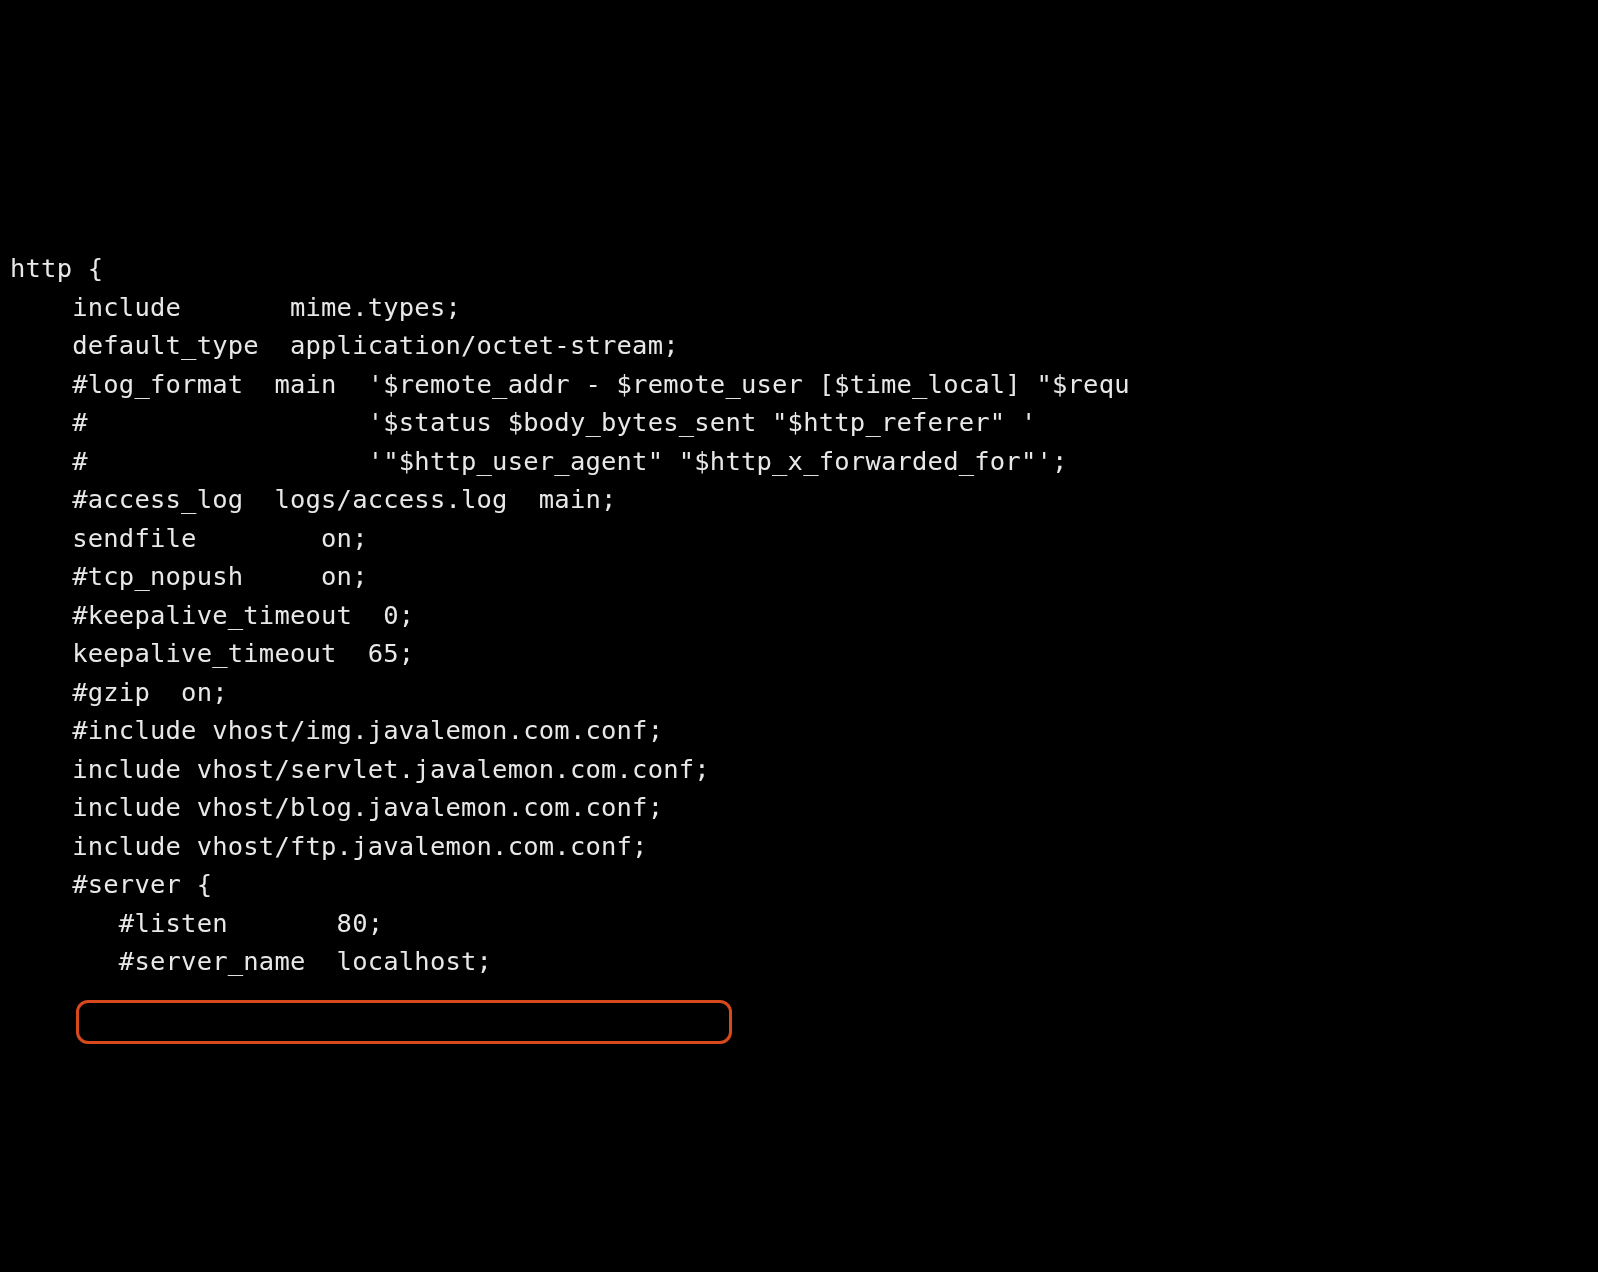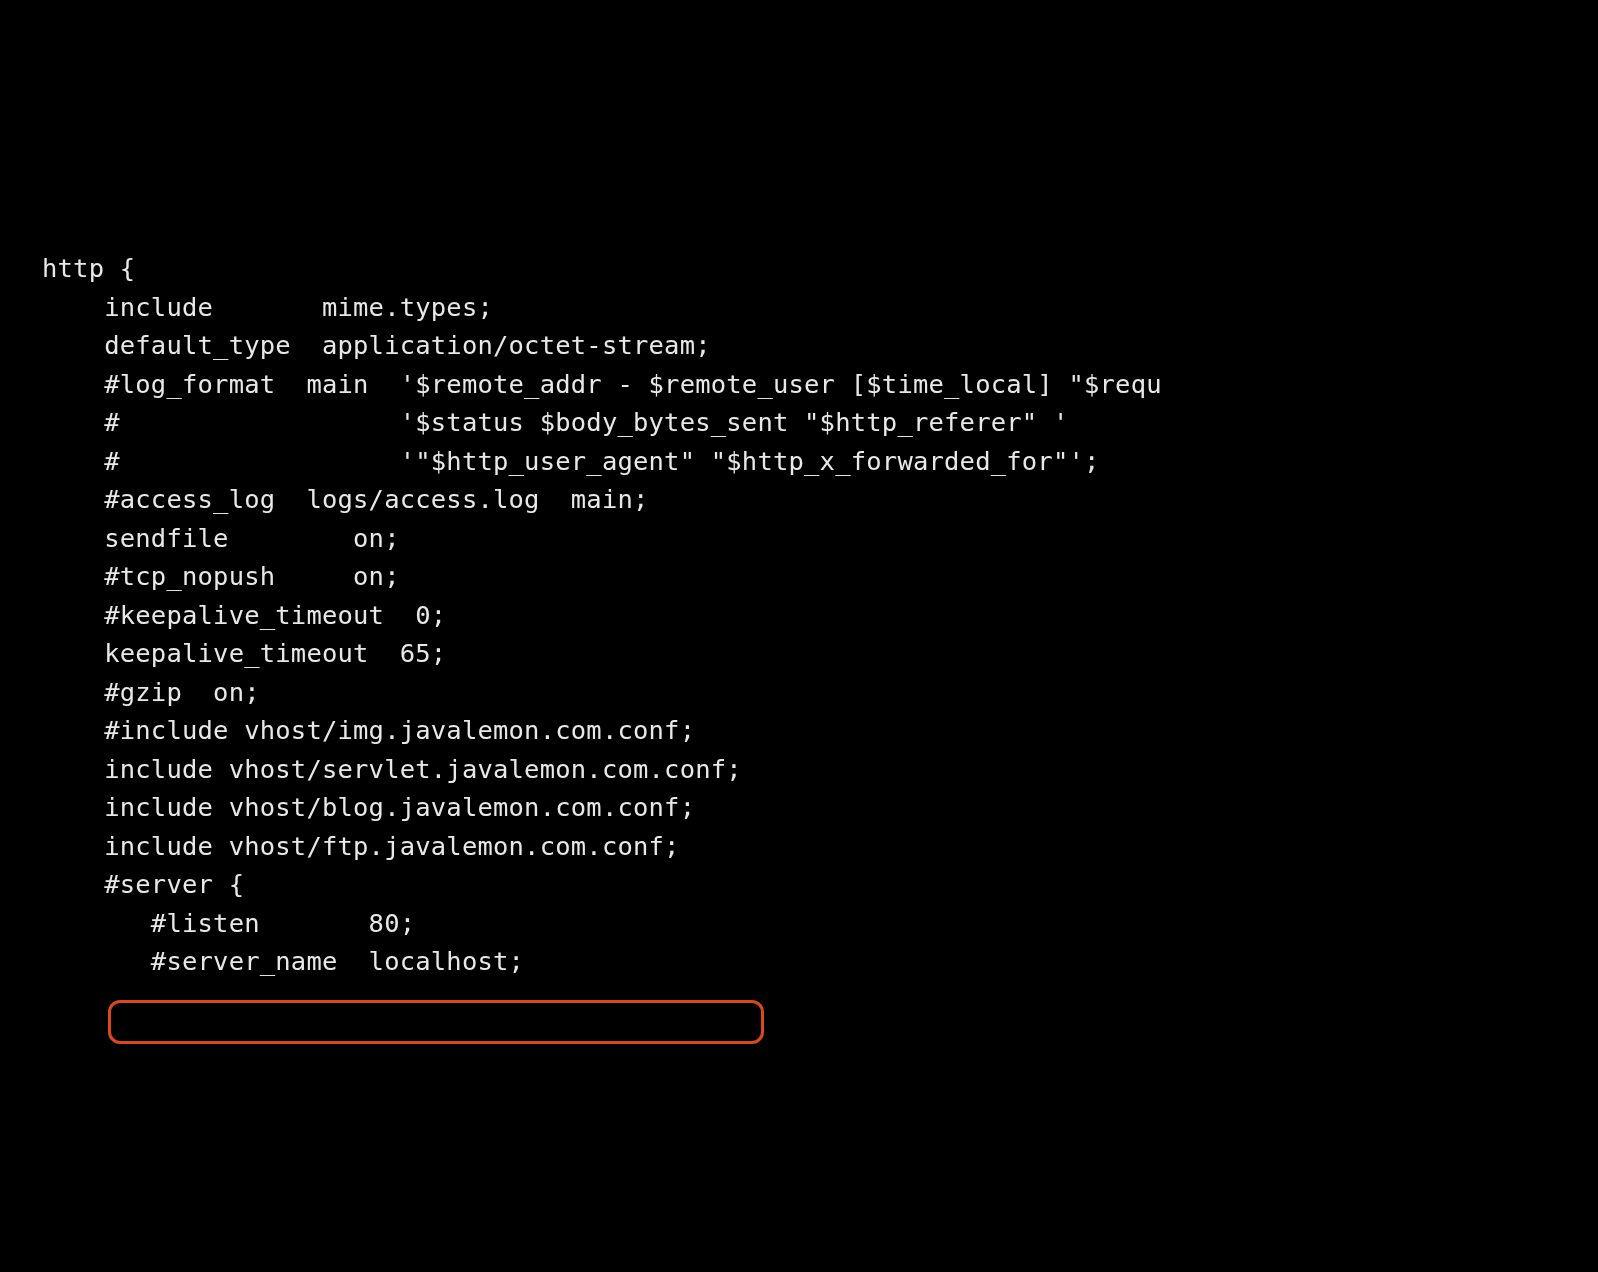--- a/index.html
+++ b/index.html
@@ -26,21 +26,20 @@
   }
   .highlight-box {
     position: absolute;
     border: 3px solid #d84a1e;
     border-radius: 12px;
     pointer-events: none;
     z-index: 10;
   }
   .container {
     position: relative;
-    margin-left: 32px;
   }
 </style>
 </head>
 <body>
 
 
 
 <div class="container">
   <div id="code-block"><span class="code-line">http {</span><span class="code-line">    include       mime.types;</span><span class="code-line">    default_type  application/octet-stream;</span><span class="code-line"></span><span class="code-line">    #log_format  main  '$remote_addr - $remote_user [$time_local] "$requ</span><span class="code-line">    #                  '$status $body_bytes_sent "$http_referer" '</span><span class="code-line">    #                  '"$http_user_agent" "$http_x_forwarded_for"';</span><span class="code-line"></span><span class="code-line">    #access_log  logs/access.log  main;</span><span class="code-line"></span><span class="code-line">    sendfile        on;</span><span class="code-line">    #tcp_nopush     on;</span><span class="code-line"></span><span class="code-line">    #keepalive_timeout  0;</span><span class="code-line">    keepalive_timeout  65;</span><span class="code-line"></span><span class="code-line">    #gzip  on;</span><span class="code-line"></span><span class="code-line">    #include vhost/img.javalemon.com.conf;</span><span class="code-line">    include vhost/servlet.javalemon.com.conf;</span><span class="code-line">    include vhost/blog.javalemon.com.conf;</span><span class="code-line">    include vhost/ftp.javalemon.com.conf;</span><span class="code-line">    #server {</span><span class="code-line">       #listen       80;</span><span class="code-line">       #server_name  localhost;</span></div>
   <div class="highlight-box" id="hl" style="top: 828px; left: 66px; width: 656px; height: 44px;"></div>

